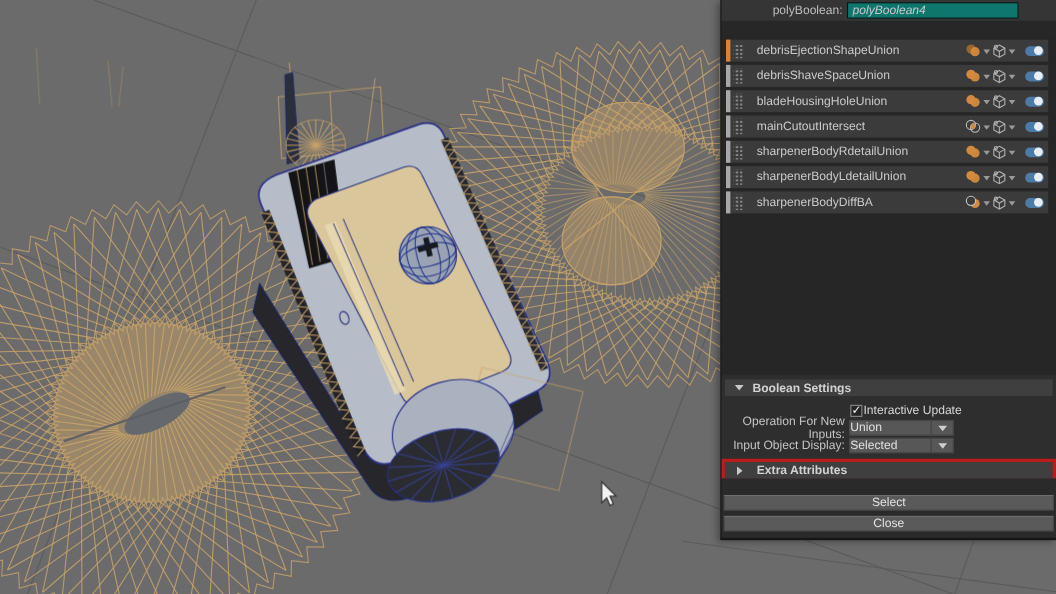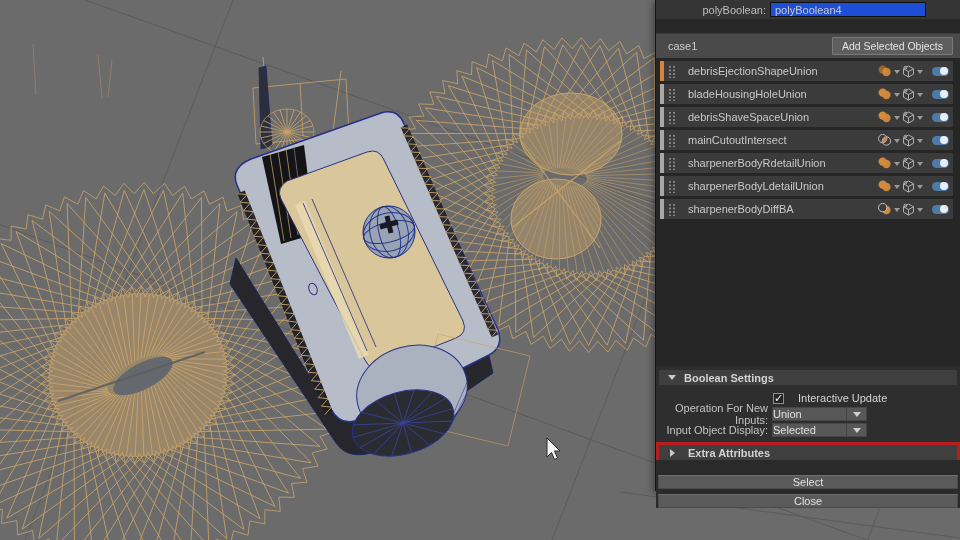--- a/index.html
+++ b/index.html
@@ -7,22 +7,22 @@
   body { font-family:"Liberation Sans", sans-serif; }
   #stage { position:relative; width:960px; height:540px; overflow:hidden; background:#6b6b6b; }
   #viewport-svg { position:absolute; left:0; top:0; z-index:1; }
 
   
   #panel { position:absolute; right:0; top:0; width:305px; height:491px; background:#2a2a2a;
            border-left:1px solid #151515; border-bottom:2px solid #161616; z-index:10;
            box-shadow:-3px 2px 6px rgba(0,0,0,.3); color:#c9c9c9; font-size:11px; }
   .p-top { height:19px; background:#353535; display:flex; align-items:center; }
   .p-top .lbl { width:110px; text-align:right; color:#bdbdbd; margin-right:4px; }
-  .p-top input { width:156px; height:15px; background:#1d4ed8; border:1px solid #101010;
-                 color:#c9c9c9; font-size:11px; font-family:inherit; padding:0 4px; }
+  .p-top input { width:156px; height:15px; background:#0f766e; border:1px solid #101010;
+                 color:#c9c9c9; font-size:11px; font-family:inherit; padding:0 4px;font-style:italic; }
   .p-gap { height:14px; background:#272727; }
   .p-case { height:25px; background:#4a4a4a; display:flex; align-items:center; position:relative;
             border-top:1px solid #3a3a3a; }
   .p-case .case-lbl { margin-left:12px; color:#cccccc; }
   .p-case button { position:absolute; right:7px; top:3px; height:18px; padding:0 9px;
                    background:#5e5e5e; border:1px solid #7a7a7a; color:#e3e3e3;
                    font-size:10.5px; font-family:inherit; border-radius:1px; }
   .p-list { height:308px; background:#262626; padding-top:3px; overflow:hidden; }
   .row { height:20px; margin:0 7px 3px 4px; background:#3b3b3b; display:flex; align-items:center;justify-content:flex-end; }
   .chip { width:4px; height:20px; flex:none; }
@@ -41,21 +41,21 @@
   .sec-header { height:15px; margin:0 3px; background:#3f3f3f; display:flex; align-items:center;
                 color:#d2d2d2; font-weight:bold; }
   .tri-open { width:0; height:0; border:4px solid transparent; border-top:5px solid #c8c8c8;
               margin:4px 8px 0 9px; }
   .tri-closed { width:0; height:0; border:4px solid transparent; border-left:5px solid #c8c8c8;
                 margin:0 9px 0 11px; }
   .set-row { height:16px; display:flex; align-items:center; }
   .set-row .lbl { width:112px; text-align:right; color:#c3c3c3; flex:none; }
   .checkbox { width:11px; height:11px; background:#252525; border:1px solid #8d8d8d;
               margin-left:117px; color:#f2f2f2; font-size:11px; line-height:9px; text-align:center; }
-  .cb-lbl { margin-left:14px; color:#d5d5d5; }
+  .cb-lbl { margin-left:1px; color:#d5d5d5; }
   .dropdown { width:95px; height:14px; margin-left:4px; background:#575757; display:flex;
               border:1px solid #464646; }
   .dropdown .val { flex:1; padding-left:0; line-height:12px; color:#e0e0e0; }
   .dropdown .btn { width:20px; border-left:1px solid #434343; display:flex; align-items:center;
                    justify-content:center; }
   .dropdown .btn i { width:0; height:0; border:4px solid transparent; border-top:5px solid #cfcfcf;
                      margin-top:4px; }
   .p-extra { padding-top:3px; background:#b91c1c; }
   .p-footer { padding:15px 2px 0 2px; display:flex; gap:5px; background:#2a2a2a;flex-direction:column; }
   .p-footer button { flex:1; height:19px; background:#5a5a5a; border:1px solid #4a4a4a;
@@ -592,24 +592,20 @@
 
     <path d="M 547,438 L 547,457 L 551.5,452.5 L 554.5,459.5 L 557.5,458 L 554.5,451 L 560,451 Z" fill="#f2f2f2" stroke="#2a2a2a" stroke-width="1"></path>
   </svg>
 
   <div id="panel">
     <div class="p-top">
       <span class="lbl">polyBoolean:</span>
       <input type="text" value="polyBoolean4" style="">
     </div>
     <div class="p-gap"></div>
-    <div class="p-case">
-      <span class="case-lbl">case1</span>
-      <button>Add Selected Objects</button>
-    </div>
     <div class="p-list" id="object-list">
         <div class="row">
       <span class="chip" style="background: rgb(216, 130, 58);"></span>
       <span class="handle"></span>
       <span class="row-label">debrisEjectionShapeUnion</span>
       <span class="row-icons">
         <span style="display:flex;">
               <svg width="15" height="14" viewBox="0 0 15 14">
                 <circle cx="5.7" cy="5.6" r="4.2" fill="#96672f"></circle>
                 <circle cx="9.4" cy="8" r="4.2" fill="#d28a3e" opacity="0.95"></circle>
@@ -625,21 +621,21 @@
         </span>
         <span class="dd-arrow"></span>
         <span class="toggle">
               <span class="knob"></span>
             </span>
       </span>
     </div>
         <div class="row">
       <span class="chip" style="background: rgb(168, 168, 168);"></span>
       <span class="handle"></span>
-      <span class="row-label">bladeHousingHoleUnion</span>
+      <span class="row-label">debrisShaveSpaceUnion</span>
       <span class="row-icons">
         <span style="display:flex;">
               <svg width="15" height="14" viewBox="0 0 15 14">
                 <circle cx="5.7" cy="5.6" r="4.2" fill="#d28a3e"></circle>
                 <circle cx="9.4" cy="8" r="4.2" fill="#d28a3e" opacity="0.95"></circle>
               </svg>
             </span>
         <span class="dd-arrow"></span>
         <span style="display:flex;">
           <svg width="13" height="13" viewBox="0 0 13 13" fill="none" stroke="#b0b0b0" stroke-width="1">
@@ -650,21 +646,21 @@
         </span>
         <span class="dd-arrow"></span>
         <span class="toggle">
               <span class="knob"></span>
             </span>
       </span>
     </div>
         <div class="row">
       <span class="chip" style="background: rgb(168, 168, 168);"></span>
       <span class="handle"></span>
-      <span class="row-label">debrisShaveSpaceUnion</span>
+      <span class="row-label">bladeHousingHoleUnion</span>
       <span class="row-icons">
         <span style="display:flex;">
               <svg width="15" height="14" viewBox="0 0 15 14">
                 <circle cx="5.7" cy="5.6" r="4.2" fill="#d28a3e"></circle>
                 <circle cx="9.4" cy="8" r="4.2" fill="#d28a3e" opacity="0.95"></circle>
               </svg>
             </span>
         <span class="dd-arrow"></span>
         <span style="display:flex;">
           <svg width="13" height="13" viewBox="0 0 13 13" fill="none" stroke="#b0b0b0" stroke-width="1">

